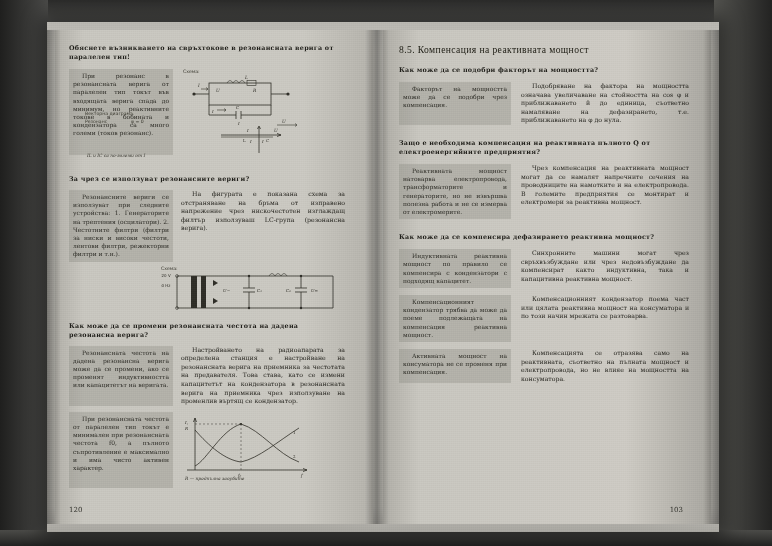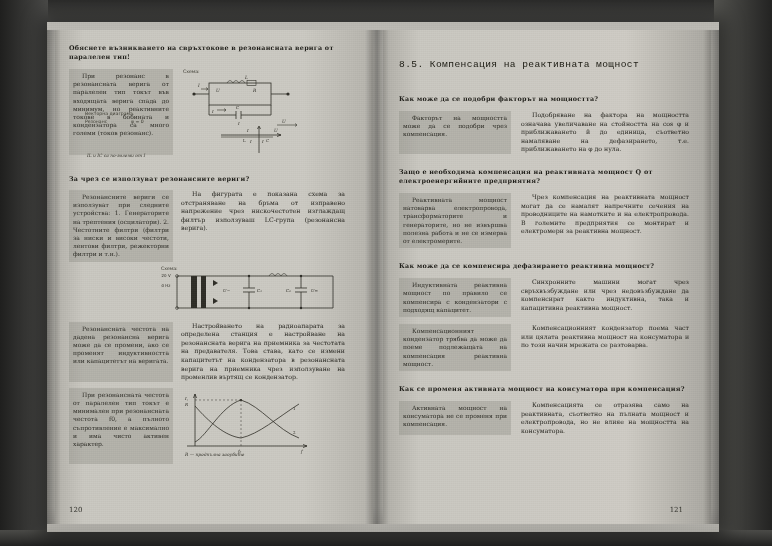--- a/index.html
+++ b/index.html
@@ -133,22 +133,21 @@
     text-align: justify;
     color: #23221c;
     font-family: "DejaVu Serif", serif;
     text-indent: 11px;
   }
   .sect-title {
     font-size: 9.6px;
     font-weight: normal;
     letter-spacing: .4px;
     color: #19180f;
-    font-family: Liberation Mono, monospace;
-    margin-top: 15px;
+    font-family: Liberation Serif, serif;
   }
   .folio {
     font-size: 7px;
     color: #30302a;
     font-family: "DejaVu Serif", serif;
   }
   .cap {
     font-size: 4.6px;
     color: #3a392f;
     font-family: "DejaVu Sans", sans-serif;
@@ -285,20 +284,21 @@
           <circle cx="16" cy="40" r="1.4" fill="none" stroke="#2e2d26" stroke-width=".6"></circle>
           <text x="-2" y="9" font-size="4" fill="#2e2d26" font-family="DejaVu Sans, sans-serif">220 V</text>
           <text x="-2" y="19" font-size="4" fill="#2e2d26" font-family="DejaVu Sans, sans-serif">50 Hz</text>
           <text x="62" y="24" font-size="4.2" font-style="italic" fill="#2e2d26" font-family="DejaVu Serif, serif">U~</text>
           <text x="96" y="24" font-size="4.2" font-style="italic" fill="#2e2d26" font-family="DejaVu Serif, serif">C₁</text>
           <text x="125" y="24" font-size="4.2" font-style="italic" fill="#2e2d26" font-family="DejaVu Serif, serif">C₂</text>
           <text x="150" y="24" font-size="4.2" font-style="italic" fill="#2e2d26" font-family="DejaVu Serif, serif">U=</text>
         </svg>
       </div>
 
+      <div class="q" style="margin-top:6px;">Как може да се промени резонансната честота на дадена резонансна верига?</div>
 
       <div style="display:flex; gap:8px; margin-top:6px;">
         <div class="ans-grey" style="width:96px;">Резонансната честота на дадена резонансна верига може да се промени, ако се променят индуктивността или капацитетът на веригата.</div>
         <div class="ans-plain" style="flex:1;">Настройването на радиоапарата за определена станция е настройване на резонансната верига на приемника за честотата на предавателя. Това става, като се измени капацитетът на кондензатора в резонансната верига на приемника чрез използуване на променлив въртящ се кондензатор.</div>
       </div>
 
 
       <div style="display:flex; gap:8px; margin-top:6px;">
         <div class="ans-grey" style="width:96px;">При резонансната честота от паралелен тип токът е минимален при резонансната честота f0, а пълното съпротивление е максимално и има чисто активен характер.</div>
         <div style="flex:1; position:relative;">
@@ -328,52 +328,51 @@
         </div>
       </div>
 
       <div class="folio" style="position:absolute; left:0px; top:462px;">120</div>
     </div>
 
     <div class="col" style="left:352px; top:22px; width:290px;">
 
       <div class="sect-title">8.5. Компенсация на реактивната мощност</div>
 
-      <div class="q" style="margin-top:25px;">Как може да се подобри факторът на мощността?</div>
+      <div class="q" style="margin-top:11px;">Как може да се подобри факторът на мощността?</div>
 
       <div style="display:flex; gap:10px; margin-top:7px;">
         <div class="ans-grey" style="width:104px;">Факторът на мощността може да се подобри чрез компенсация.</div>
         <div class="ans-plain" style="flex:1;">Подобряване на фактора на мощността означава увеличаване на стойността на cos φ и приближаването й до единица, съответно намаляване на дефазирането, т.е. приближаването на φ до нула.</div>
       </div>
 
-      <div class="q" style="margin-top:14px;">Защо е необходима компенсация на реактивната мощност Q от електроенергийните предприятия?</div>
+      <div class="q" style="margin-top:14px;">Защо е необходима компенсация на реактивната пълното Q от електроенергийните предприятия?</div>
 
       <div style="display:flex; gap:10px; margin-top:7px;">
         <div class="ans-grey" style="width:104px;">Реактивната мощност натоварва електропровода, трансформаторите и генераторите, но не извършва полезна работа и не се измерва от електромерите.</div>
         <div class="ans-plain" style="flex:1;">Чрез компенсация на реактивната мощност могат да се намалят напречните сечения на проводниците на намотките и на електропровода. В големите предприятия се монтират и електромери за реактивна мощност.</div>
       </div>
 
       <div class="q" style="margin-top:14px;">Как може да се компенсира дефазирането реактивна мощност?</div>
 
       <div style="display:flex; gap:10px; margin-top:7px;">
         <div class="ans-grey" style="width:104px;">Индуктивната реактивна мощност по правило се компенсира с кондензатори с подходящ капацитет.</div>
         <div class="ans-plain" style="flex:1;">Синхронните машини могат чрез свръхвъзбуждане или чрез недовъзбуждане да компенсират както индуктивна, така и капацитивна реактивна мощност.</div>
       </div>
 
 
       <div style="display:flex; gap:10px; margin-top:7px;">
         <div class="ans-grey" style="width:104px;">Компенсационният кондензатор трябва да може да поеме подлежащата на компенсация реактивна мощност.</div>
         <div class="ans-plain" style="flex:1;">Компенсационният кондензатор поема част или цялата реактивна мощност на консуматора и по този начин мрежата се разтоварва.</div>
       </div>
 
-      <div class="q" style="margin-top:14px;">Как се променя активната мощност на консуматора при компенсация?</div>
 
       <div style="display:flex; gap:10px; margin-top:7px;">
         <div class="ans-grey" style="width:104px;">Активната мощност на консуматора не се променя при компенсация.</div>
         <div class="ans-plain" style="flex:1;">Компенсацията се отразява само на реактивната, съответно на пълната мощност и електропровода, но не влияе на мощността на консуматора.</div>
       </div>
 
-      <div class="folio" style="position:absolute; right:6px; top:462px;">121</div>
+      <div class="folio" style="position:absolute; right:6px; top:462px;">103</div>
     </div>
 
     <div id="grain"></div>
   </div>
 </div>
 
 </body></html>

